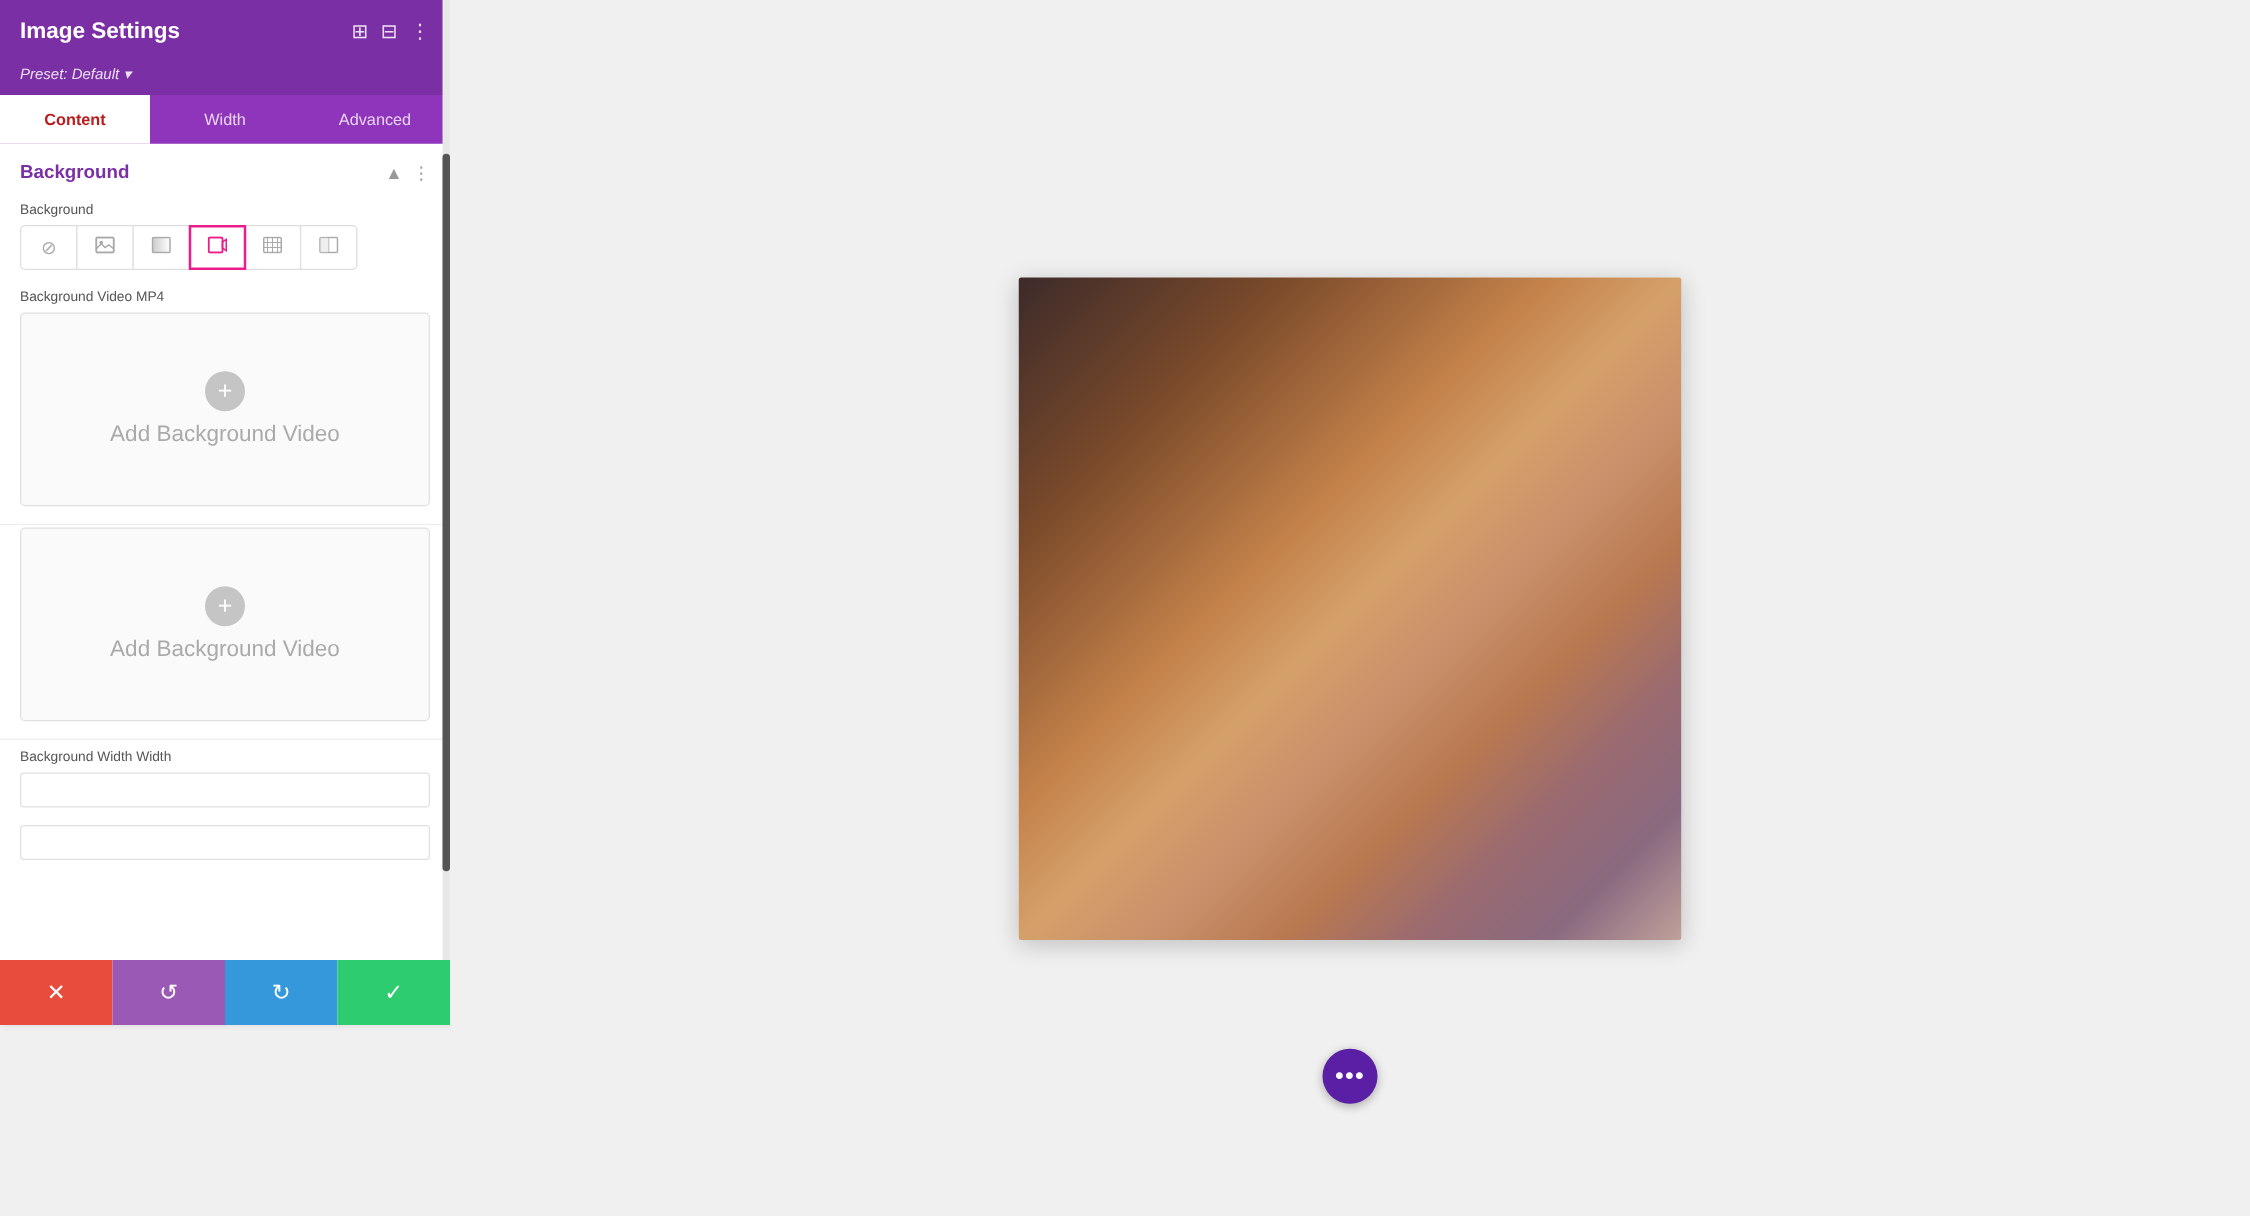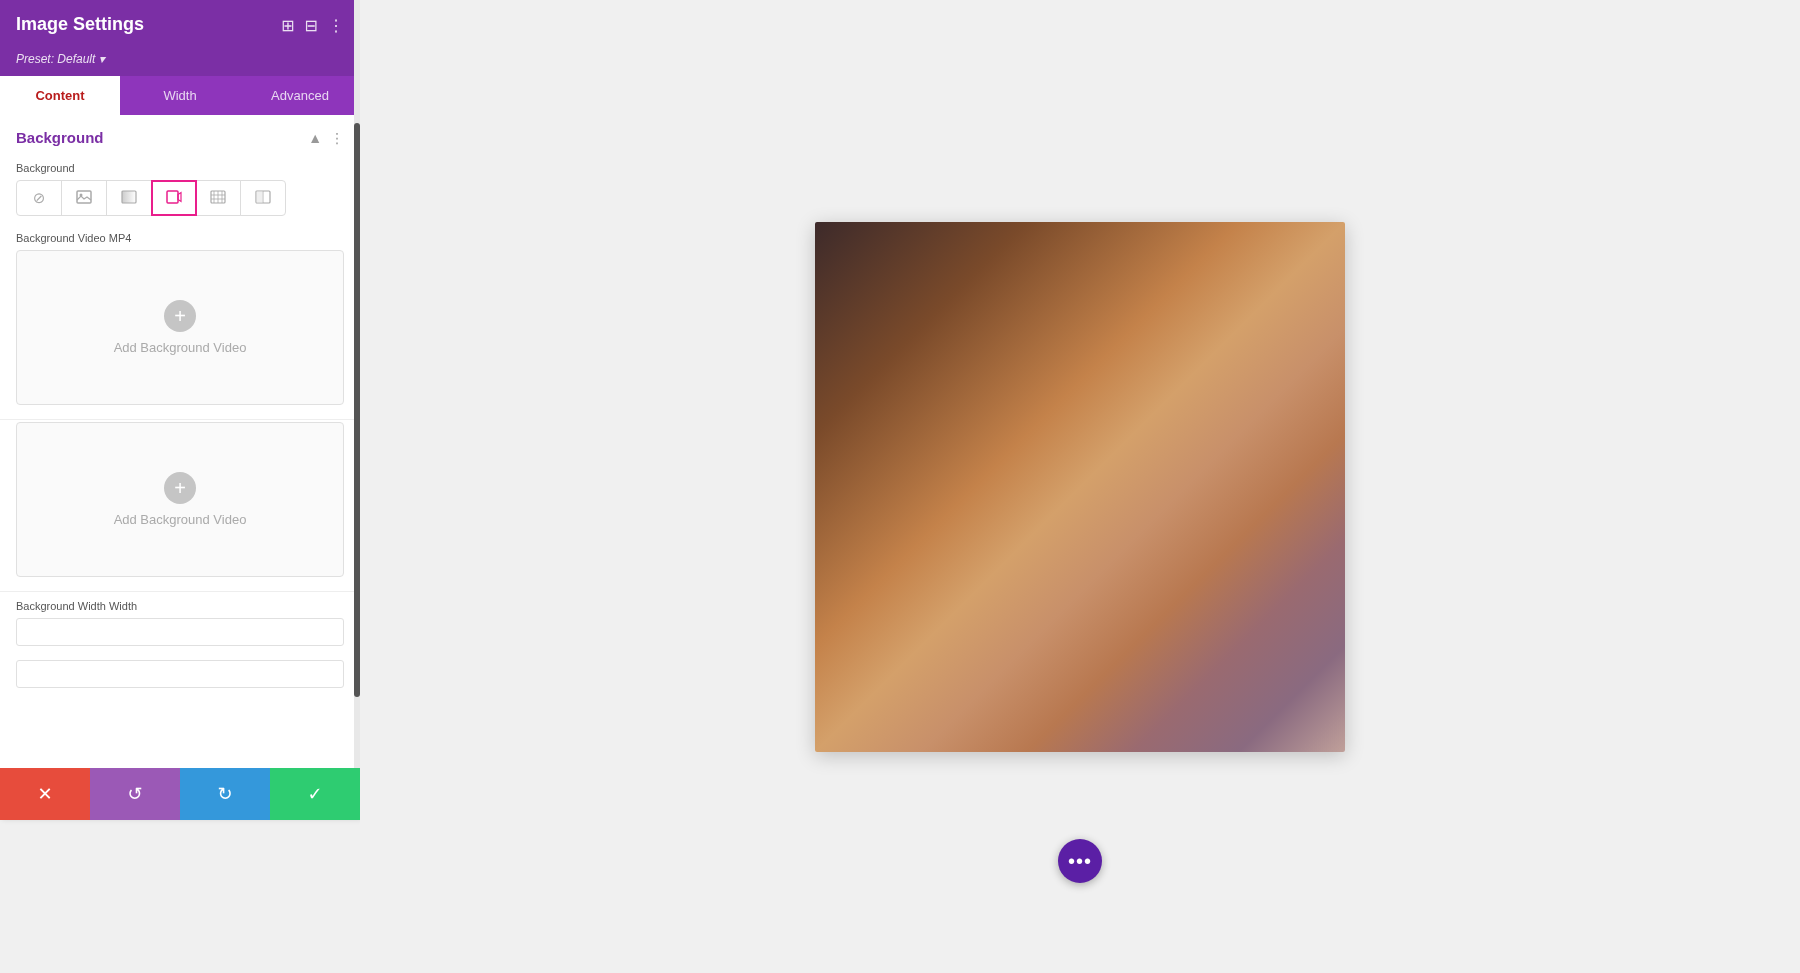--- a/index.html
+++ b/index.html
@@ -168,21 +168,21 @@
       border-radius: 50%;
       background: #c5c5c5;
       color: #fff;
       display: flex;
       align-items: center;
       justify-content: center;
       font-size: 20px;
       line-height: 1;
     }
     .add-label {
-      font-size: 13px;
+      font-size: 18px;
       color: #aaa;
     }
 
     
     .text-input-field {
       padding: 0 16px 14px;
     }
     .text-input {
       width: 100%;
       border: 1px solid #e0e0e0;

